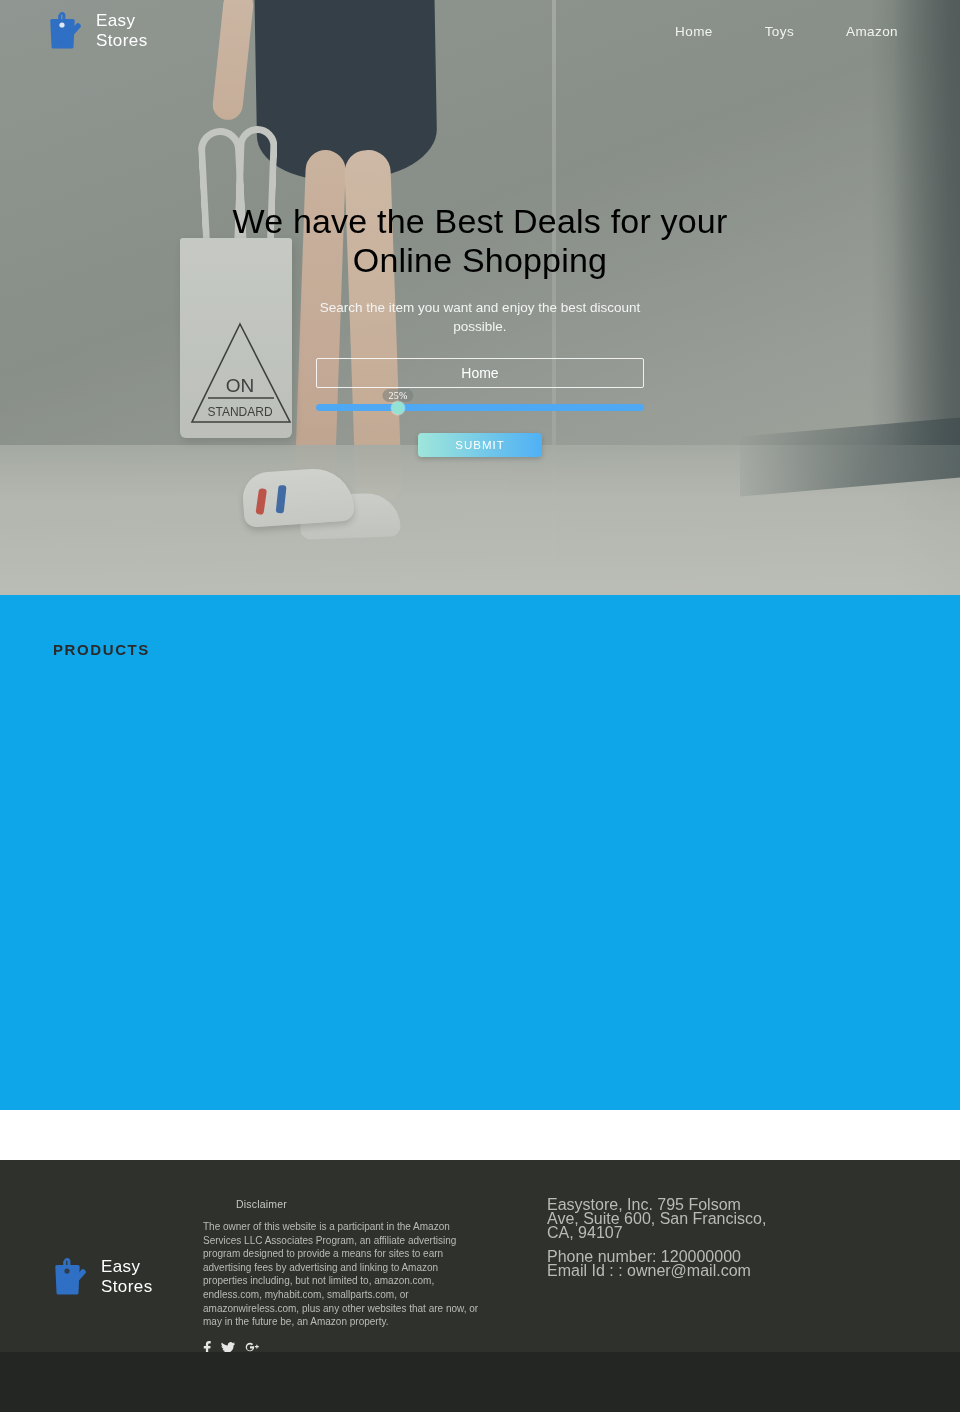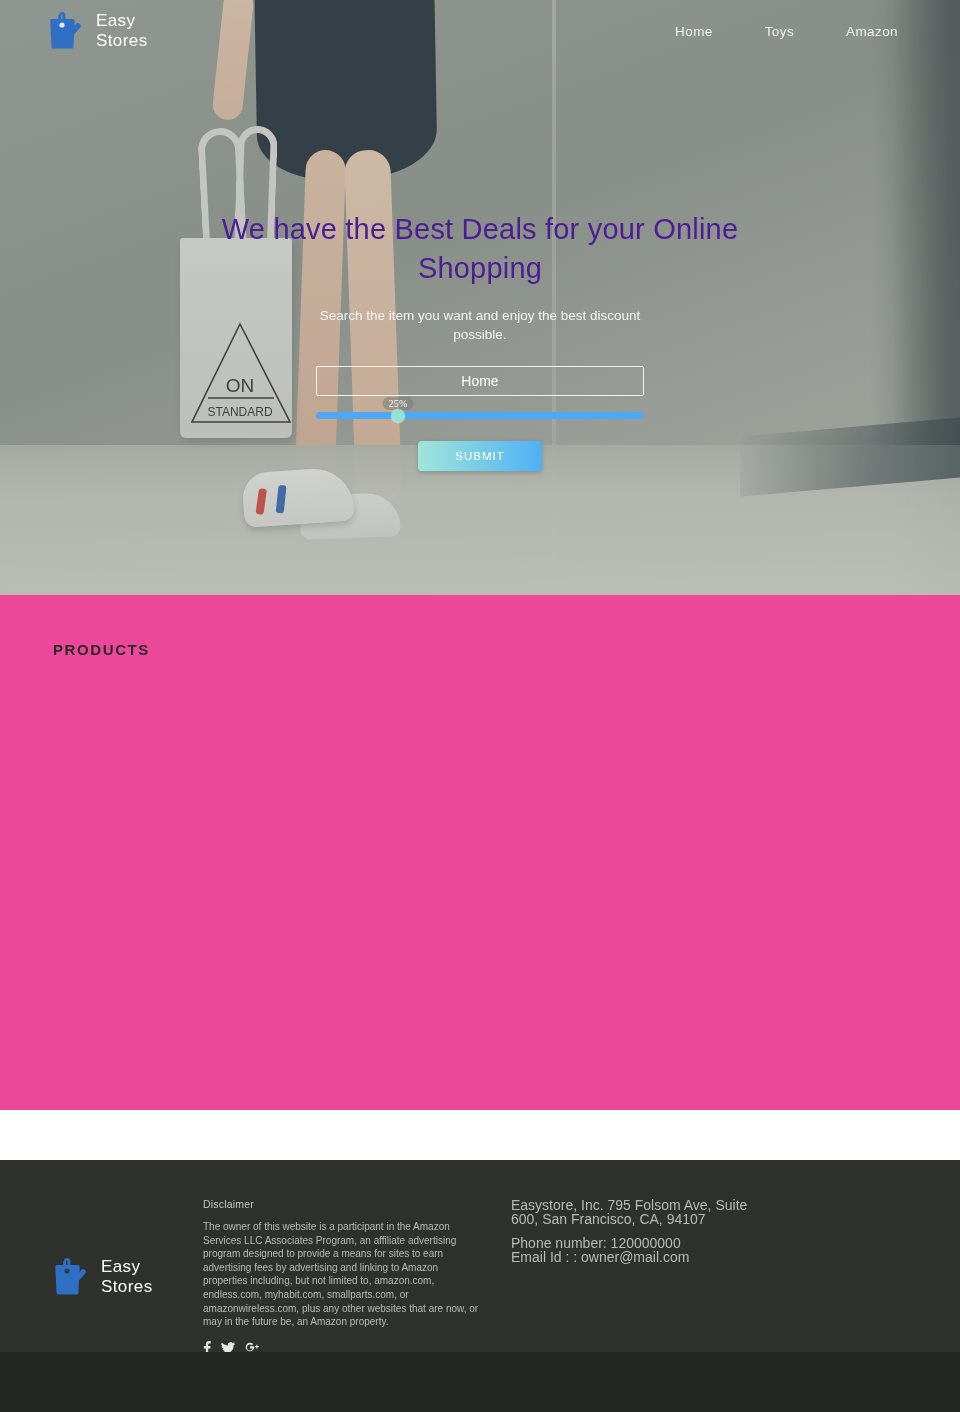--- a/index.html
+++ b/index.html
@@ -115,22 +115,22 @@
     display:flex; align-items:center; z-index:5;
   }
   .logo-wrap{ display:flex; align-items:center; margin-left:48px; }
   .logo-mark{ width:34px; height:38px; }
   .logo-text{ margin-left:14px; color:#ffffff; font-size:17px; line-height:20px; letter-spacing:.4px; }
   .nav-links{ margin-left:auto; margin-right:62px; display:flex; gap:52px; }
   .nav-link{ color:#f1f3f1; font-size:13.5px; text-decoration:none; letter-spacing:.4px; }
 
   .hero-content{ position:absolute; left:0; right:0; top:198px; text-align:center; z-index:5; }
   .hero-title{
-    color:#4c1d95; font-size:29px; line-height:39px; font-weight:400;
-    letter-spacing:.2px; max-width:560px; margin:12px auto;
+    color:#000000; font-size:34px; line-height:39px; font-weight:400;
+    letter-spacing:.2px; max-width:560px; margin:4px auto;
   }
   .hero-sub{
     color:#f3f4f3; font-size:13.5px; line-height:19px; margin-top:18px;
     max-width:370px; margin-left:auto; margin-right:auto;
   }
   .search-row{ margin-top:22px; display:flex; justify-content:center; }
   .search-input{
     width:328px; height:30px; background:transparent;
     border:1px solid rgba(255,255,255,.85); border-radius:2px;
     color:#ffffff; font-size:14px; text-align:center;
@@ -144,29 +144,29 @@
     padding:1px 6px; border-radius:8px; letter-spacing:.3px;
   }
   .slider-track{ height:7px; background:#4fa8f3; border-radius:4px; position:relative; }
   .slider-handle{
     position:absolute; left:25%; top:50%; transform:translate(-50%,-50%);
     width:13px; height:13px; border-radius:50%;
     background: #93e3d5; box-shadow:0 0 0 1px rgba(255,255,255,.35);
   }
   .submit-row{ margin-top:22px; display:flex; justify-content:center; }
   .submit-btn{
-    width:124px; height:30px; border:none; border-radius:4px; cursor:pointer;
+    width:124px; height:24px; border:none; border-radius:4px; cursor:pointer;
     background: linear-gradient(to right,#9fe6da,#4fb0f5);
     color:#ffffff; font-size:11.5px; letter-spacing:1px;
     font-family:"Liberation Sans", sans-serif;
     box-shadow: 0 2px 5px rgba(0,0,0,.18);
   }
 
   
-  .main{ position:relative; width:960px; background:#ec4899; padding-bottom:0; }
+  .main{ position:relative; width:960px; background:#0ea5e9; padding-bottom:0; }
   .products-title{
     position:absolute; left:53px; top:46px;
     font-size:15px; letter-spacing:1.6px; color:#2b2b2b;
   }
   .products-area{ height:515px; }
 
   .cart-fab{
     position:absolute; left:14px; top:680px; width:42px; height:42px;
     border-radius:50%; background: linear-gradient(145deg,#7fd6e6,#3da8ee);
     display:flex; align-items:center; justify-content:center;
@@ -199,26 +199,26 @@
 
   
   .footer{
     position:absolute; top:1160px; left:0; width:960px; height:192px;
     background:#2e312c; color:#c9cbc6;
   }
   .footer-inner{ display:flex; padding:38px 0 0 53px; }
   .footer-logo{ display:flex; align-items:center; width:150px; }
   .footer-logo .logo-text{ color:#ffffff; font-size:17px; line-height:20px; }
   .footer-col-disclaimer{ width:278px; }
-  .foot-head{ font-size:10.5px; color:#c6c8c3; margin-bottom:10px; letter-spacing:.2px; }
+  .foot-head{ font-size:10.5px; color:#c6c8c3; margin-bottom:10px; letter-spacing:.2px;margin-left:33px; }
   .foot-body{ font-size:10px; line-height:13.6px; color:#b9bbb6; }
   .social-row{ margin-top:12px; display:flex; gap:10px; align-items:center; }
   .social-icon{ color:#e6e7e4; font-size:12px; cursor:pointer; line-height:1; }
   .footer-col-contact{ margin-left:30px; width:260px; }
-  .contact-line{ font-size:14px; line-height:14px; color:#b9bbb6; }
+  .contact-line{ font-size:16px; line-height:14px; color:#b9bbb6;margin-left:36px; }
   .contact-gap{ height:10px; }
   .footer-bottom{
     position:absolute; top:1352px; left:0; width:960px; height:60px; background:#242623;
   }
 </style>
 </head>
 <body>
 
 <section class="hero">
   <div class="hero-photo">

